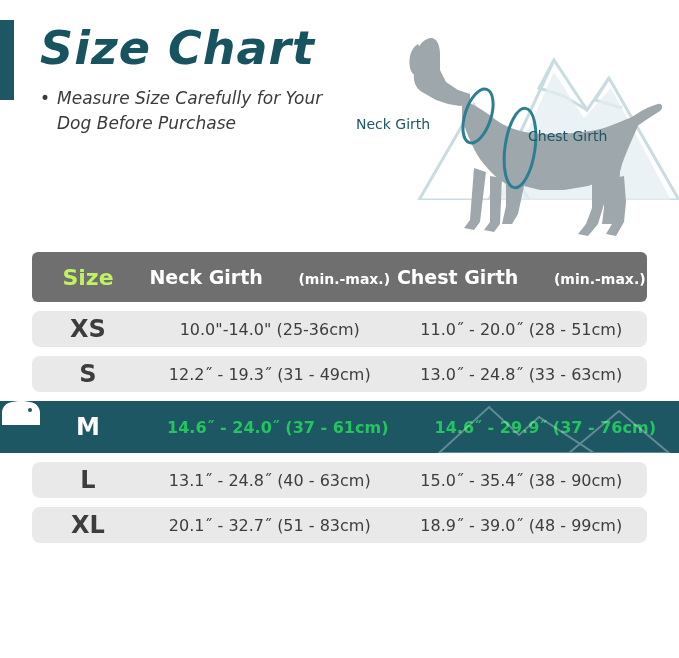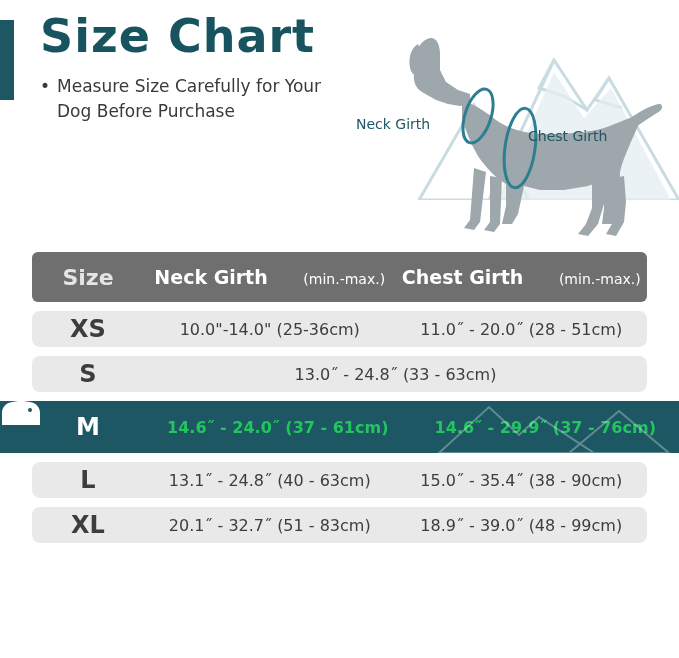--- a/index.html
+++ b/index.html
@@ -32,22 +32,23 @@
     top: 20px;
     width: 14px;
     height: 80px;
     background: #1d5763;
   }
 
   
   .header {
     position: absolute;
     left: 40px;
-    top: 12px;
+    top: 24px;
     width: 340px;
+    font-style: italic;
   }
   .title {
     font-family: "DejaVu Sans", sans-serif;
     font-size: 46px;
     font-weight: bold;
     color: #18545f;
     letter-spacing: 1px;
     margin: 0 0 14px 0;
     line-height: 1.05;
   }
@@ -127,21 +128,21 @@
   .cell-size {
     width: 112px;
     text-align: center;
     font-size: 24px;
     font-weight: bold;
     color: #3d3d3d;
     flex: 0 0 112px;
   }
   .row.head .cell-size {
     font-size: 22px;
-    color: #e5e5e5;
+    color: #bef264;
   }
   .row.highlight .cell-size {
     color: #ffffff;
   }
   .cell-neck, .cell-chest {
     flex: 1 1 0;
     text-align: center;
     font-size: 16px;
     color: #3d3d3d;
   }
@@ -152,21 +153,21 @@
     font-weight: bold;
   }
   .row.highlight .cell-neck,
   .row.highlight .cell-chest {
     color: #22c55e;
     font-size: 16px;
     font-weight: bold;
   }
   .unit-small {
     font-size: 14px;
-    font-weight: normal;
+    font-weight: bold;
     margin-left: 29px;
   }
 
   
   .dog-badge {
     position: absolute;
     left: 0px;
     top: -6px;
     width: 46px;
     height: 34px;
@@ -257,20 +258,21 @@
   </div>
 
   <div class="row">
     <div class="cell-size">XS</div>
     <div class="cell-neck">10.0"-14.0" (25-36cm)</div>
     <div class="cell-chest">11.0˝ - 20.0˝ (28 - 51cm)</div>
   </div>
 
   <div class="row">
     <div class="cell-size">S</div>
+    <div class="cell-neck">12.2˝ - 19.3˝ (31 - 49cm)</div>
     <div class="cell-chest">13.0˝ - 24.8˝ (33 - 63cm)</div>
   </div>
 
   <div class="row highlight">
     <svg class="dog-badge" viewBox="0 0 46 34">
       <path d="M2 30 L2 18 C2 12 6 8 12 7 L18 6 L20 2 L24 6 L30 7 C36 8 40 12 40 18 L40 30 Z" fill="#ffffff"></path>
       <circle cx="30" cy="15" r="2" fill="#1d5763"></circle>
     </svg>
     <div class="hl-mountains">
       <svg viewBox="0 0 260 52" preserveAspectRatio="none" width="260" height="52">

